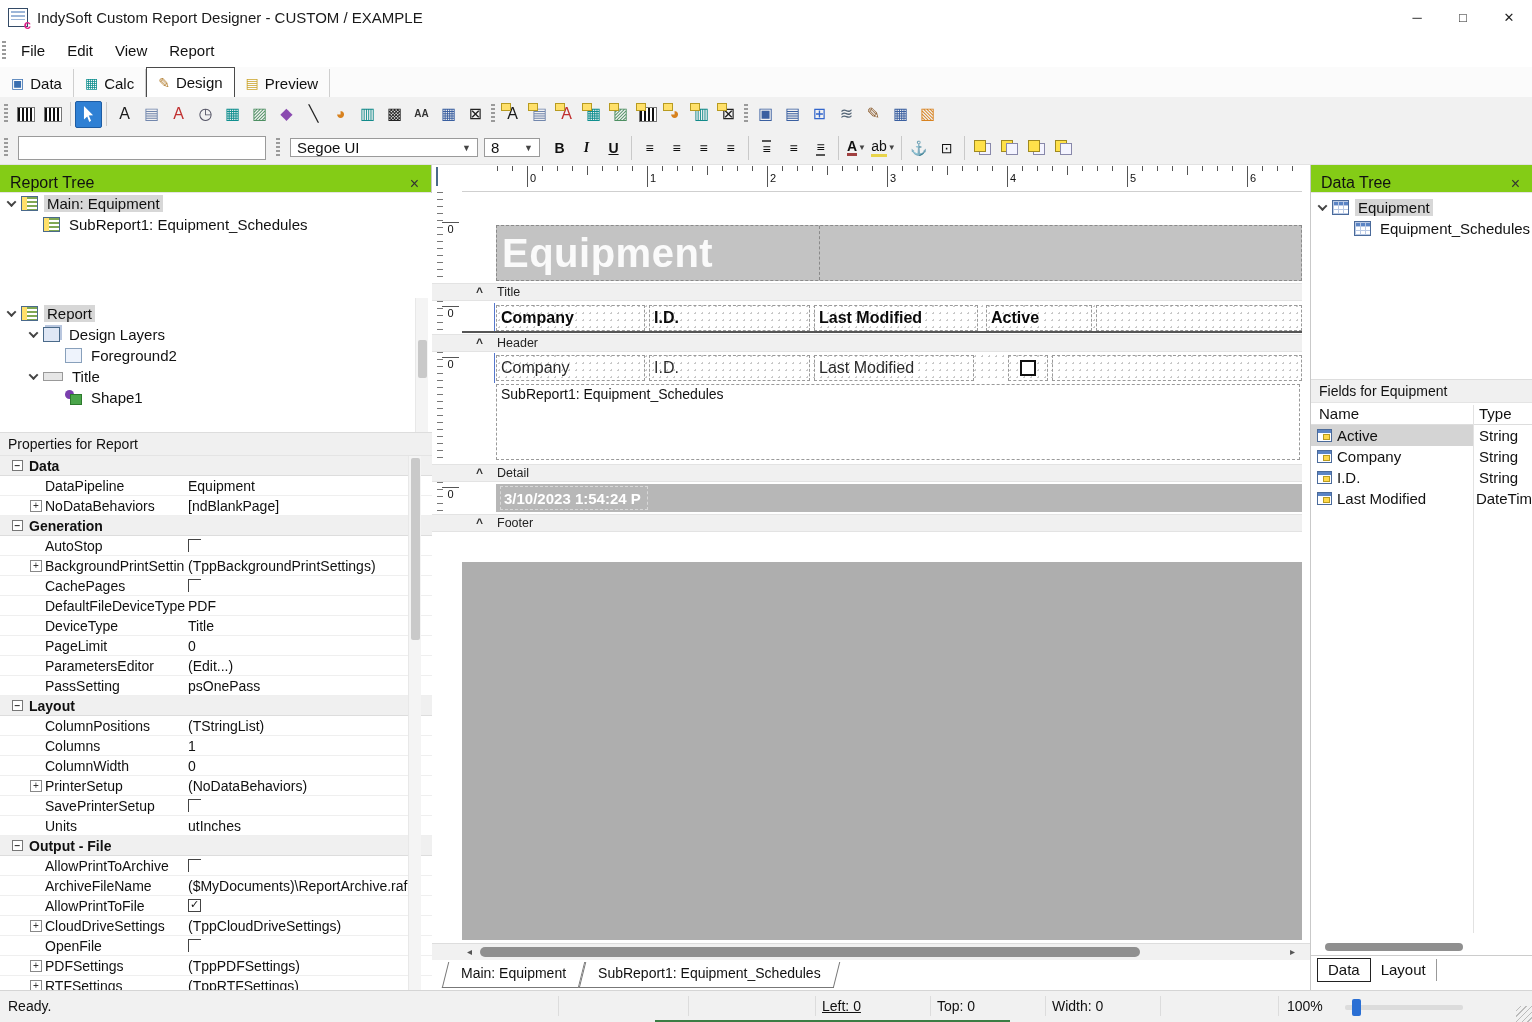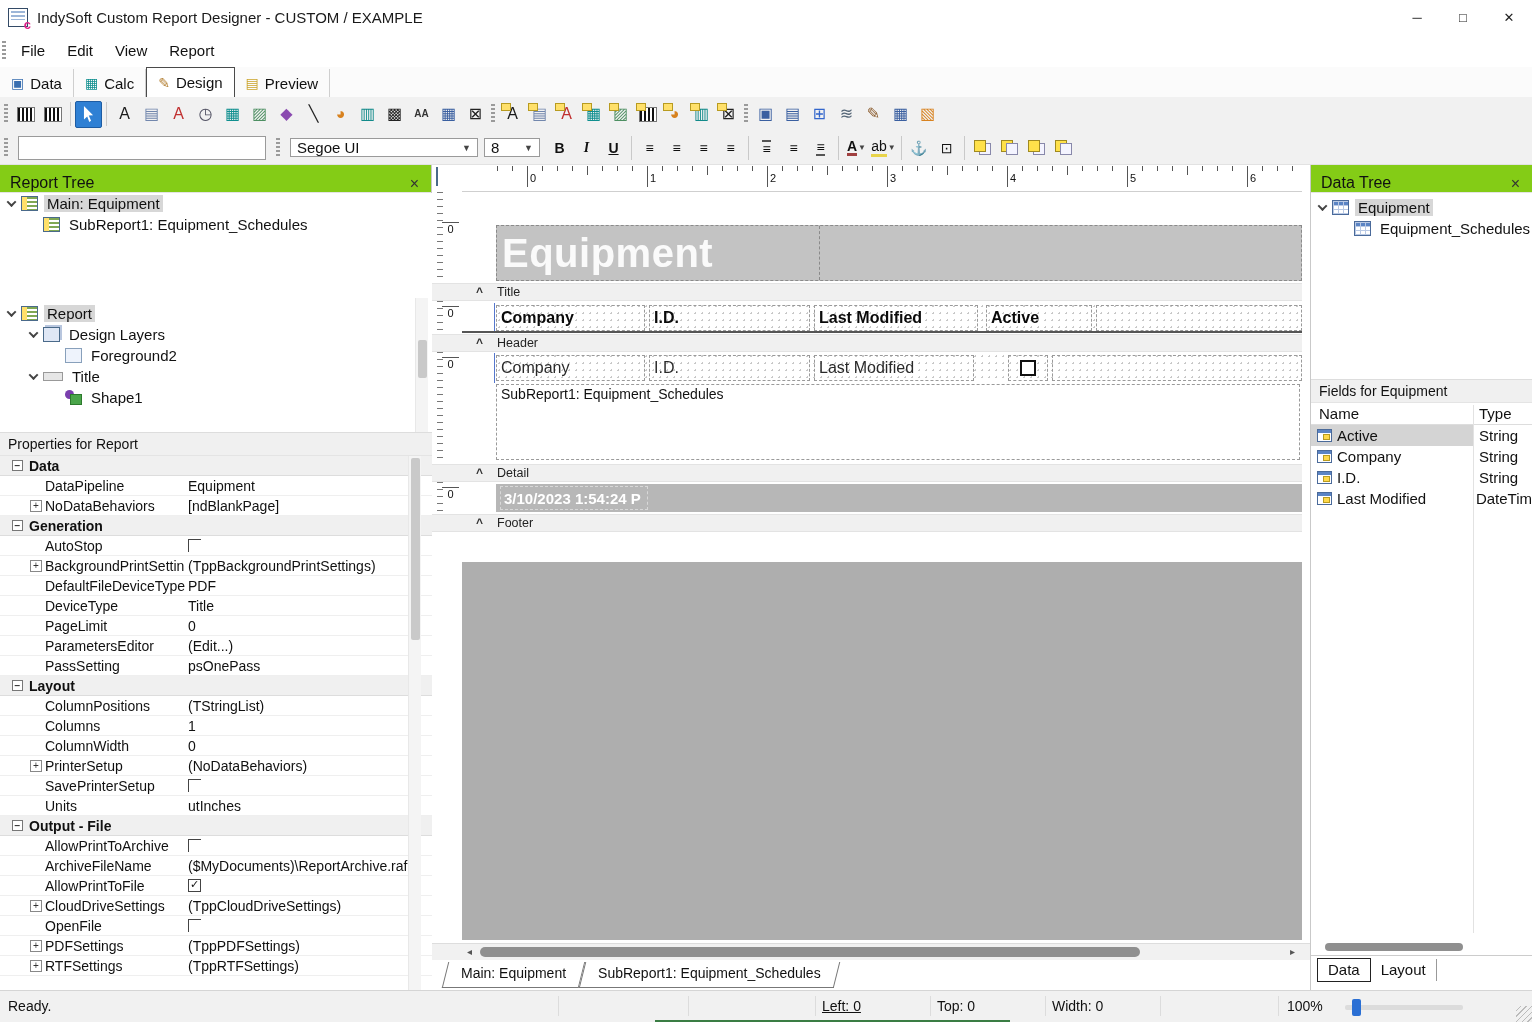--- a/index.html
+++ b/index.html
@@ -464,20 +464,28 @@
           </div>
           <div class="prow">
             <div class="pind"></div>
             <div class="pexp">+</div>
             <div class="plabel">BackgroundPrintSettin</div>
             <div class="pval">(TppBackgroundPrintSettings)</div>
           </div>
           <div class="prow">
             <div class="pind"></div>
             <div class="pexp none"></div>
+            <div class="plabel">CachePages</div>
+            <div class="pval">
+              <div class="cbx"></div>
+            </div>
+          </div>
+          <div class="prow">
+            <div class="pind"></div>
+            <div class="pexp none"></div>
             <div class="plabel">DefaultFileDeviceType</div>
             <div class="pval">PDF</div>
           </div>
           <div class="prow">
             <div class="pind"></div>
             <div class="pexp none"></div>
             <div class="plabel">DeviceType</div>
             <div class="pval">Title</div>
           </div>
           <div class="prow">

